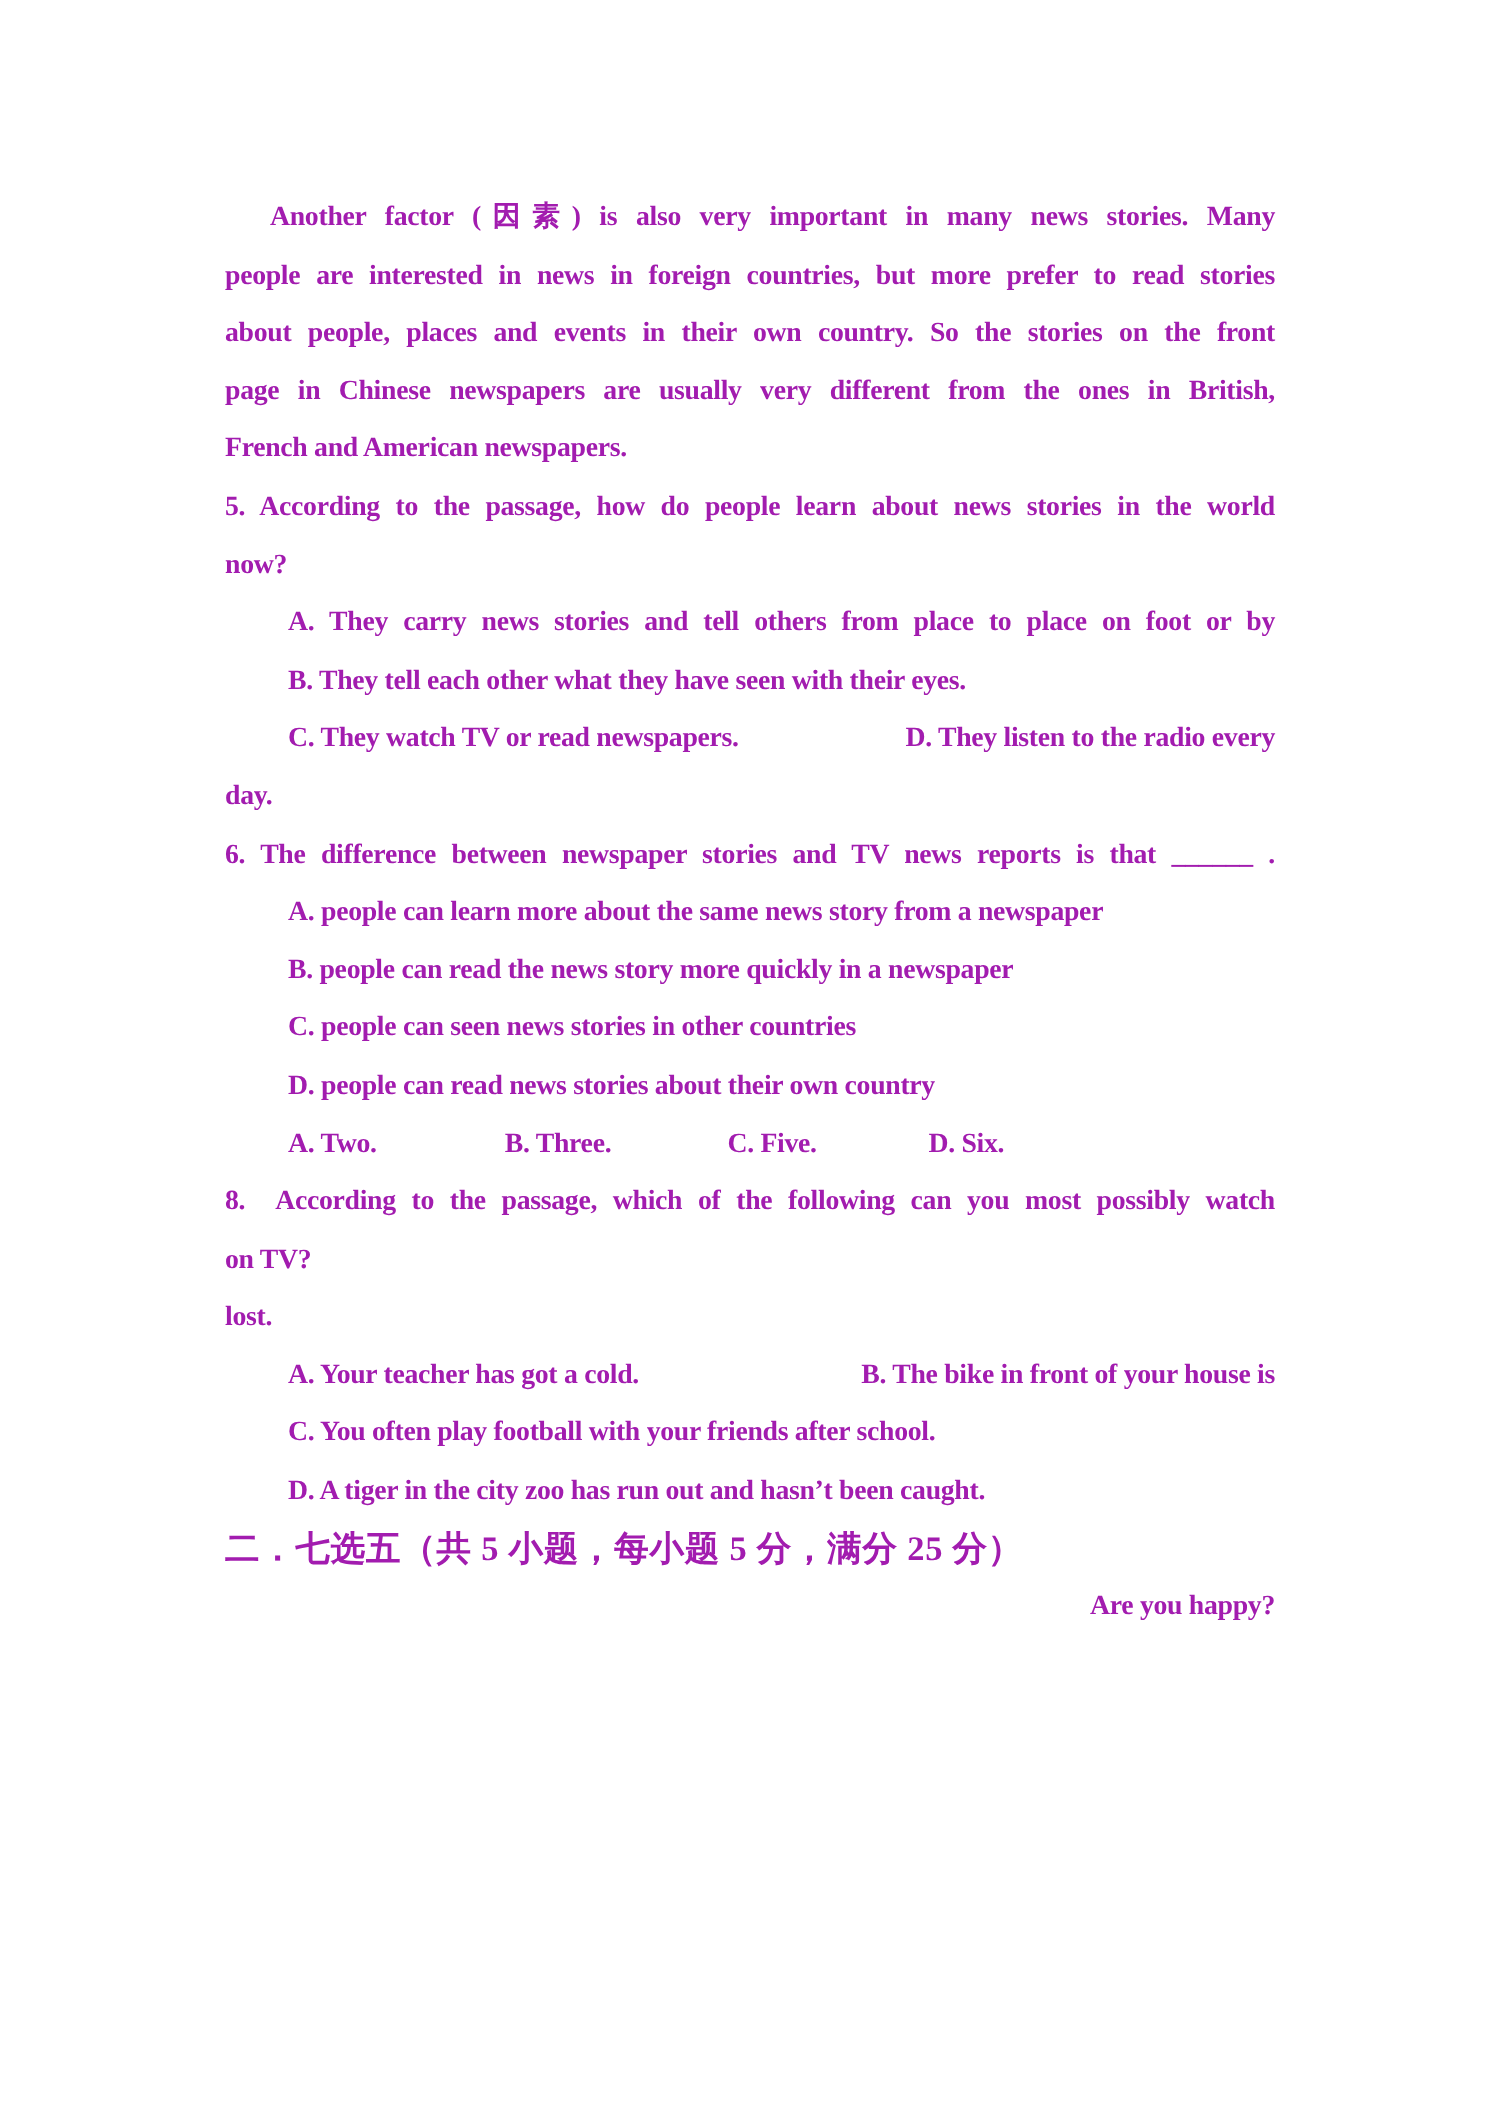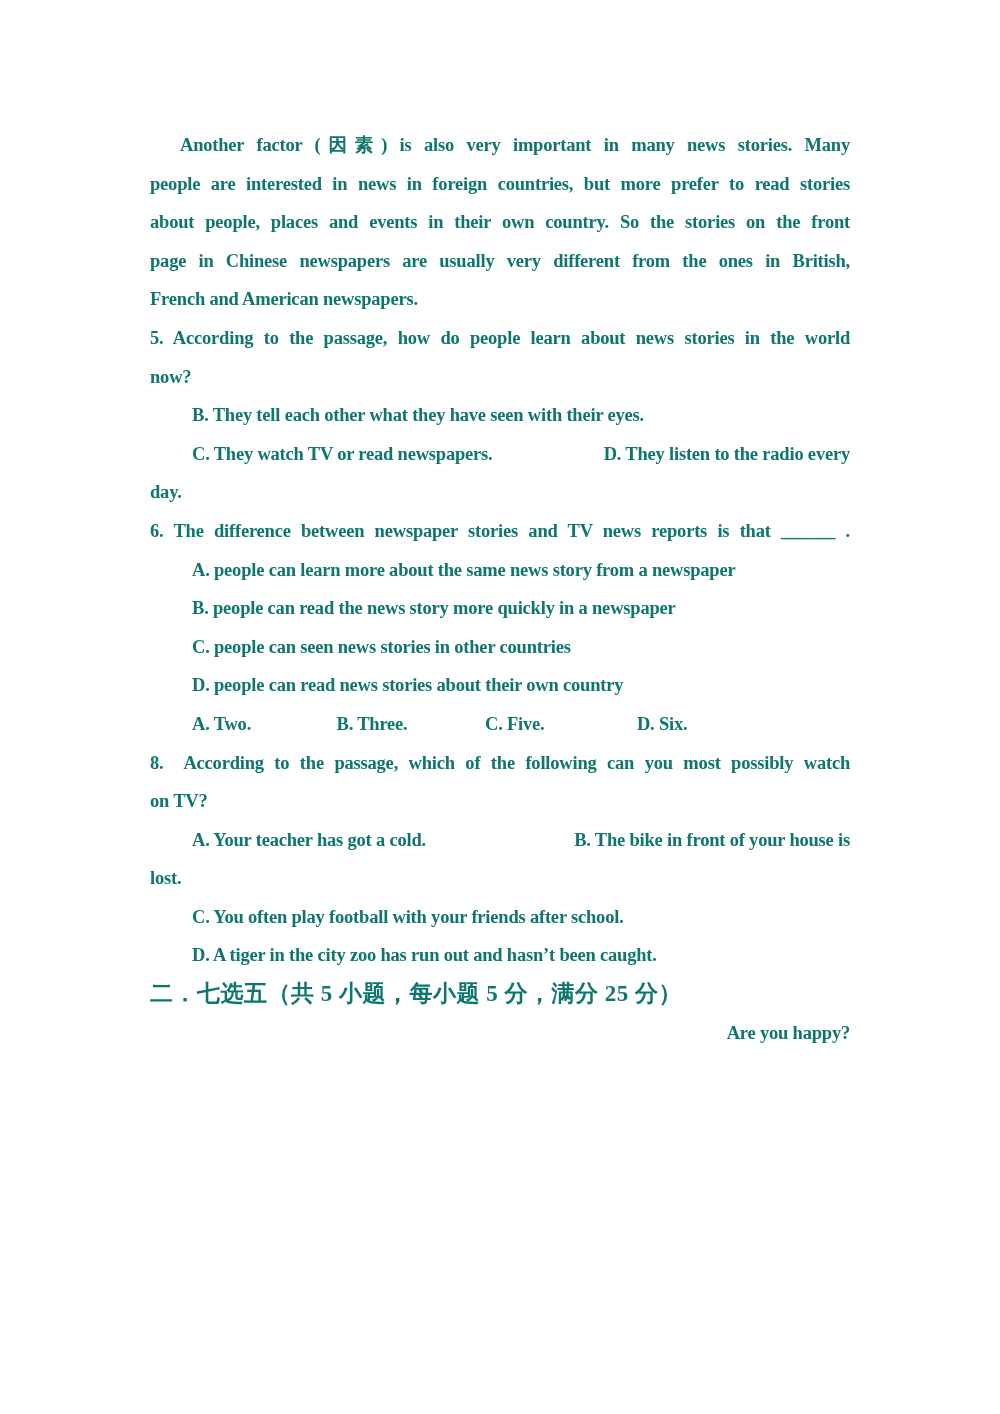--- a/index.html
+++ b/index.html
@@ -1,21 +1,21 @@
 <!DOCTYPE html>
 <html><head>
 <meta charset="utf-8">
 <style>
   * { margin:0; padding:0; box-sizing:border-box; }
   html,body { background:#ffffff; }
   body { width:1000px; height:1414px; position:relative; }
   .sheet {
     width:1000px; height:1046px;
     background:#ffffff;
-    color:#0f766e;
+    color:#a21caf;
     font-family:"Liberation Serif","DejaVu Serif",serif;
     font-weight:bold;
     padding:126px 150px 0 150px;
   }
   .line {
     height:38.6px;
     line-height:38.6px;
     font-size:18.5px;
     letter-spacing:-0.2px;
   }
@@ -26,40 +26,41 @@
   
   .just { text-align:justify; text-align-last:justify; }
   
   .flex2 { display:flex; justify-content:space-between; padding-left:42px; }
   .flex2 span { white-space:nowrap; }
   
   .opts4 span { display:inline-block; white-space:nowrap; }
   .opts4 span:nth-child(1){ margin-left:42px; }
   .opts4 span:nth-child(2){ margin-left:81px; }
   .opts4 span:nth-child(3){ margin-left:73px; }
-  .opts4 span:nth-child(4){ margin-left:88px;text-align:right; }
+  .opts4 span:nth-child(4){ margin-left:70px;text-align:right; }
   
   .sect { font-size:23px; letter-spacing:0.5px; }
   
   .center { text-align:right; }
 </style>
 </head>
 <body>
 
 <div class="sheet">
 
   <div class="line ind-p just">Another factor (因素) is also very important in many news stories. Many</div>
   <div class="line just">people are interested in news in foreign countries, but more prefer to read stories</div>
   <div class="line just">about people, places and events in their own country. So the stories on the front</div>
   <div class="line just">page in Chinese newspapers are usually very different from the ones in British,</div>
   <div class="line">French and American newspapers.</div>
 
   <div class="line just">5. According to the passage, how do people learn about news stories in the world</div>
   <div class="line">now?</div>
 
+  <div class="line ind-o just">A. They carry news stories and tell others from place to place on foot or by</div>
   <div class="line ind-o">B. They tell each other what they have seen with their eyes.</div>
 
   <div class="line flex2">
     <span>C. They watch TV or read newspapers.</span>
     <span>D. They listen to the radio every</span>
   </div>
   <div class="line">day.</div>
 
   <div class="line just">6. The difference between newspaper stories and TV news reports is that ______ .</div>
   <div class="line ind-o">A. people can learn more about the same news story from a newspaper</div>
@@ -70,24 +71,24 @@
   <div class="line opts4">
     <span>A. Two.</span>
     <span>B. Three.</span>
     <span>C. Five.</span>
     <span>D. Six.</span>
   </div>
 
   <div class="line just">8.&nbsp; According to the passage, which of the following can you most possibly watch</div>
   <div class="line">on TV?</div>
 
+  <div class="line">lost.</div>
   <div class="line flex2">
     <span>A. Your teacher has got a cold.</span>
     <span>B. The bike in front of your house is</span>
   </div>
-  <div class="line">lost.</div>
   <div class="line ind-o">C. You often play football with your friends after school.</div>
   <div class="line ind-o">D. A tiger in the city zoo has run out and hasn’t been caught.</div>
 
   <div class="line sect">二．七选五（共 5 小题，每小题 5 分，满分 25 分）</div>
   <div class="line center">Are you happy?</div>
 
 </div>
 
 </body></html>

